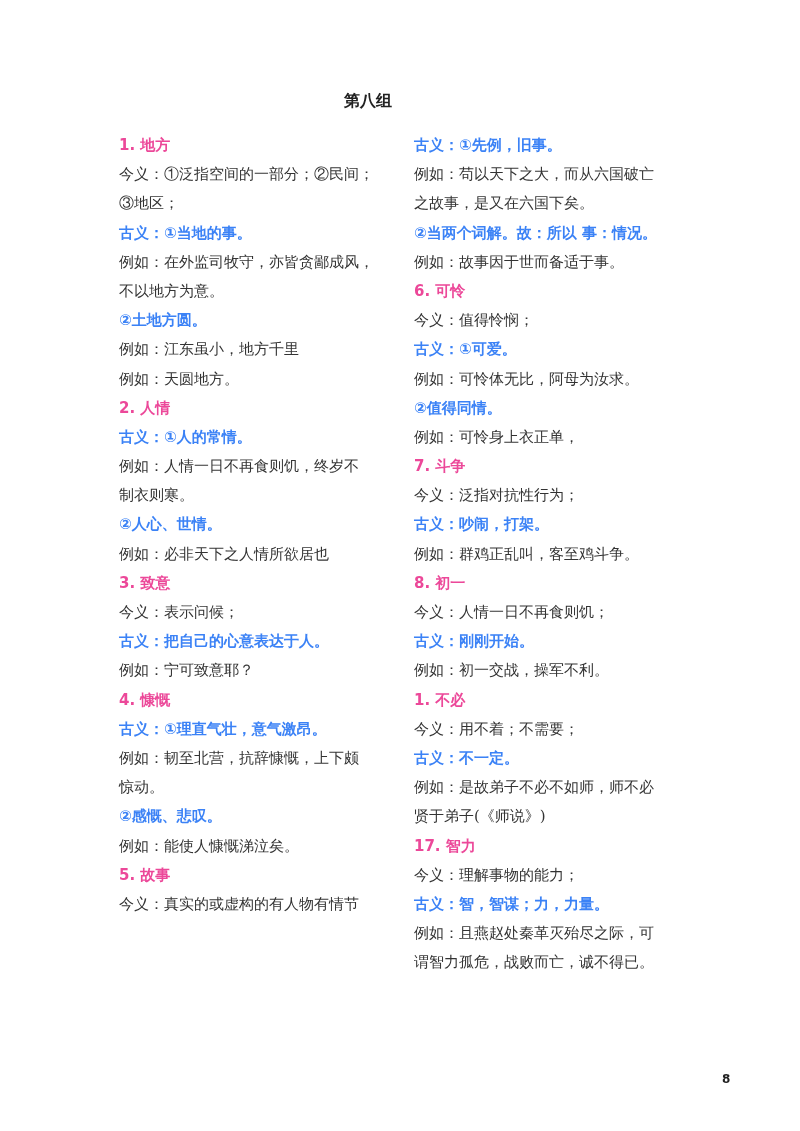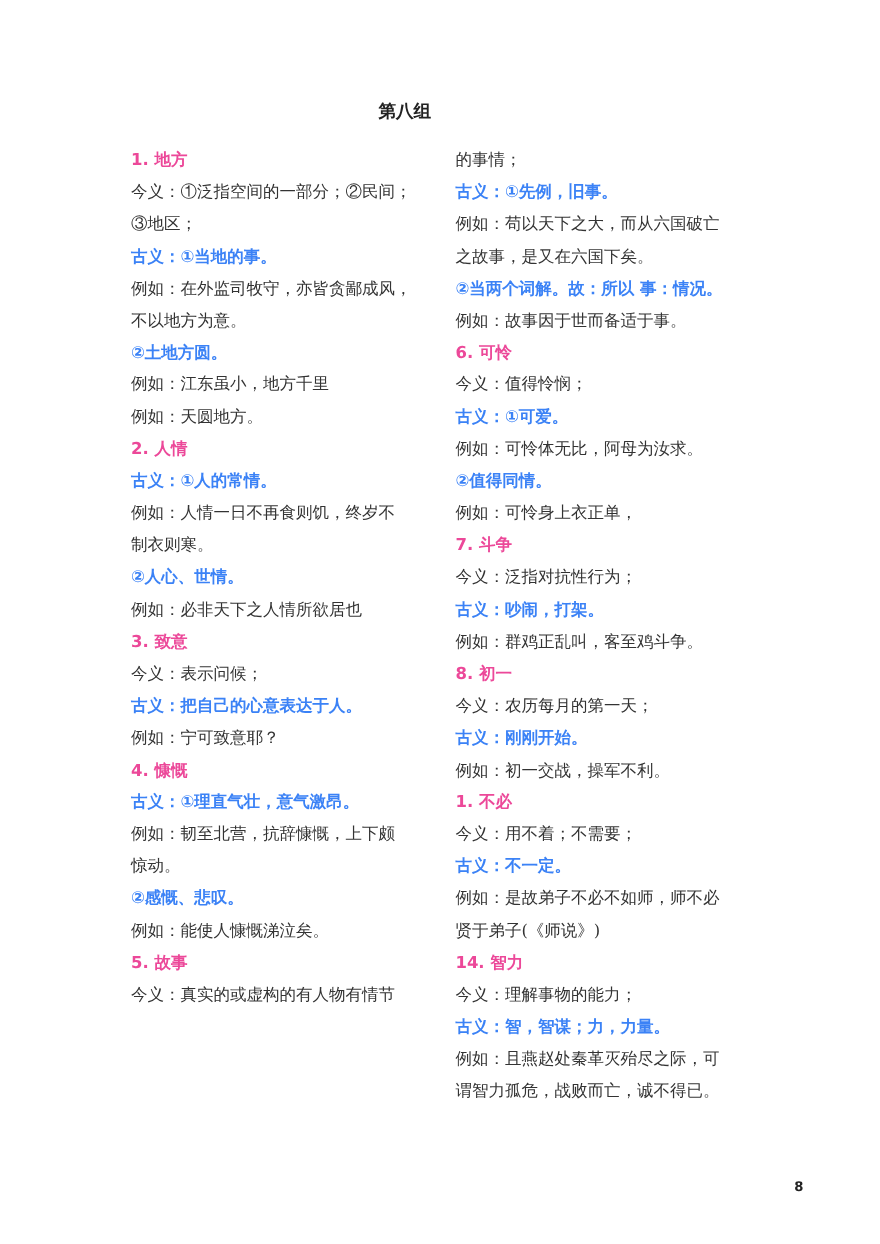--- a/index.html
+++ b/index.html
@@ -46,45 +46,44 @@
   <div class="line red">古义：①理直气壮，意气激昂。</div>
   <div class="line plain">例如：韧至北营，抗辞慷慨，上下颇</div>
   <div class="line plain">惊动。</div>
   <div class="line red">②感慨、悲叹。</div>
   <div class="line plain">例如：能使人慷慨涕泣矣。</div>
   <div class="line head">5. 故事</div>
   <div class="line plain">今义：真实的或虚构的有人物有情节</div>
 </div>
 
 <div class="col right">
-  <div class="line plain">的事情；</div>
   <div class="line red">古义：①先例，旧事。</div>
   <div class="line plain">例如：苟以天下之大，而从六国破亡</div>
   <div class="line plain">之故事，是又在六国下矣。</div>
   <div class="line red">②当两个词解。故：所以 事：情况。</div>
   <div class="line plain">例如：故事因于世而备适于事。</div>
   <div class="line head">6. 可怜</div>
   <div class="line plain">今义：值得怜悯；</div>
   <div class="line red">古义：①可爱。</div>
   <div class="line plain">例如：可怜体无比，阿母为汝求。</div>
   <div class="line red">②值得同情。</div>
   <div class="line plain">例如：可怜身上衣正单，</div>
   <div class="line head">7. 斗争</div>
   <div class="line plain">今义：泛指对抗性行为；</div>
   <div class="line red">古义：吵闹，打架。</div>
   <div class="line plain">例如：群鸡正乱叫，客至鸡斗争。</div>
   <div class="line head">8. 初一</div>
-  <div class="line plain">今义：农历每月的第一天；</div>
+  <div class="line plain">今义：人情一日不再食则饥；</div>
   <div class="line red">古义：刚刚开始。</div>
   <div class="line plain">例如：初一交战，操军不利。</div>
   <div class="line head">1. 不必</div>
   <div class="line plain">今义：用不着；不需要；</div>
   <div class="line red">古义：不一定。</div>
   <div class="line plain">例如：是故弟子不必不如师，师不必</div>
   <div class="line plain">贤于弟子(《师说》)</div>
-  <div class="line head">14. 智力</div>
+  <div class="line head">17. 智力</div>
   <div class="line plain">今义：理解事物的能力；</div>
   <div class="line red">古义：智，智谋；力，力量。</div>
   <div class="line plain">例如：且燕赵处秦革灭殆尽之际，可</div>
   <div class="line plain">谓智力孤危，战败而亡，诚不得已。</div>
 </div>
 
 <div class="page-num">8</div>
 
 </body></html>

